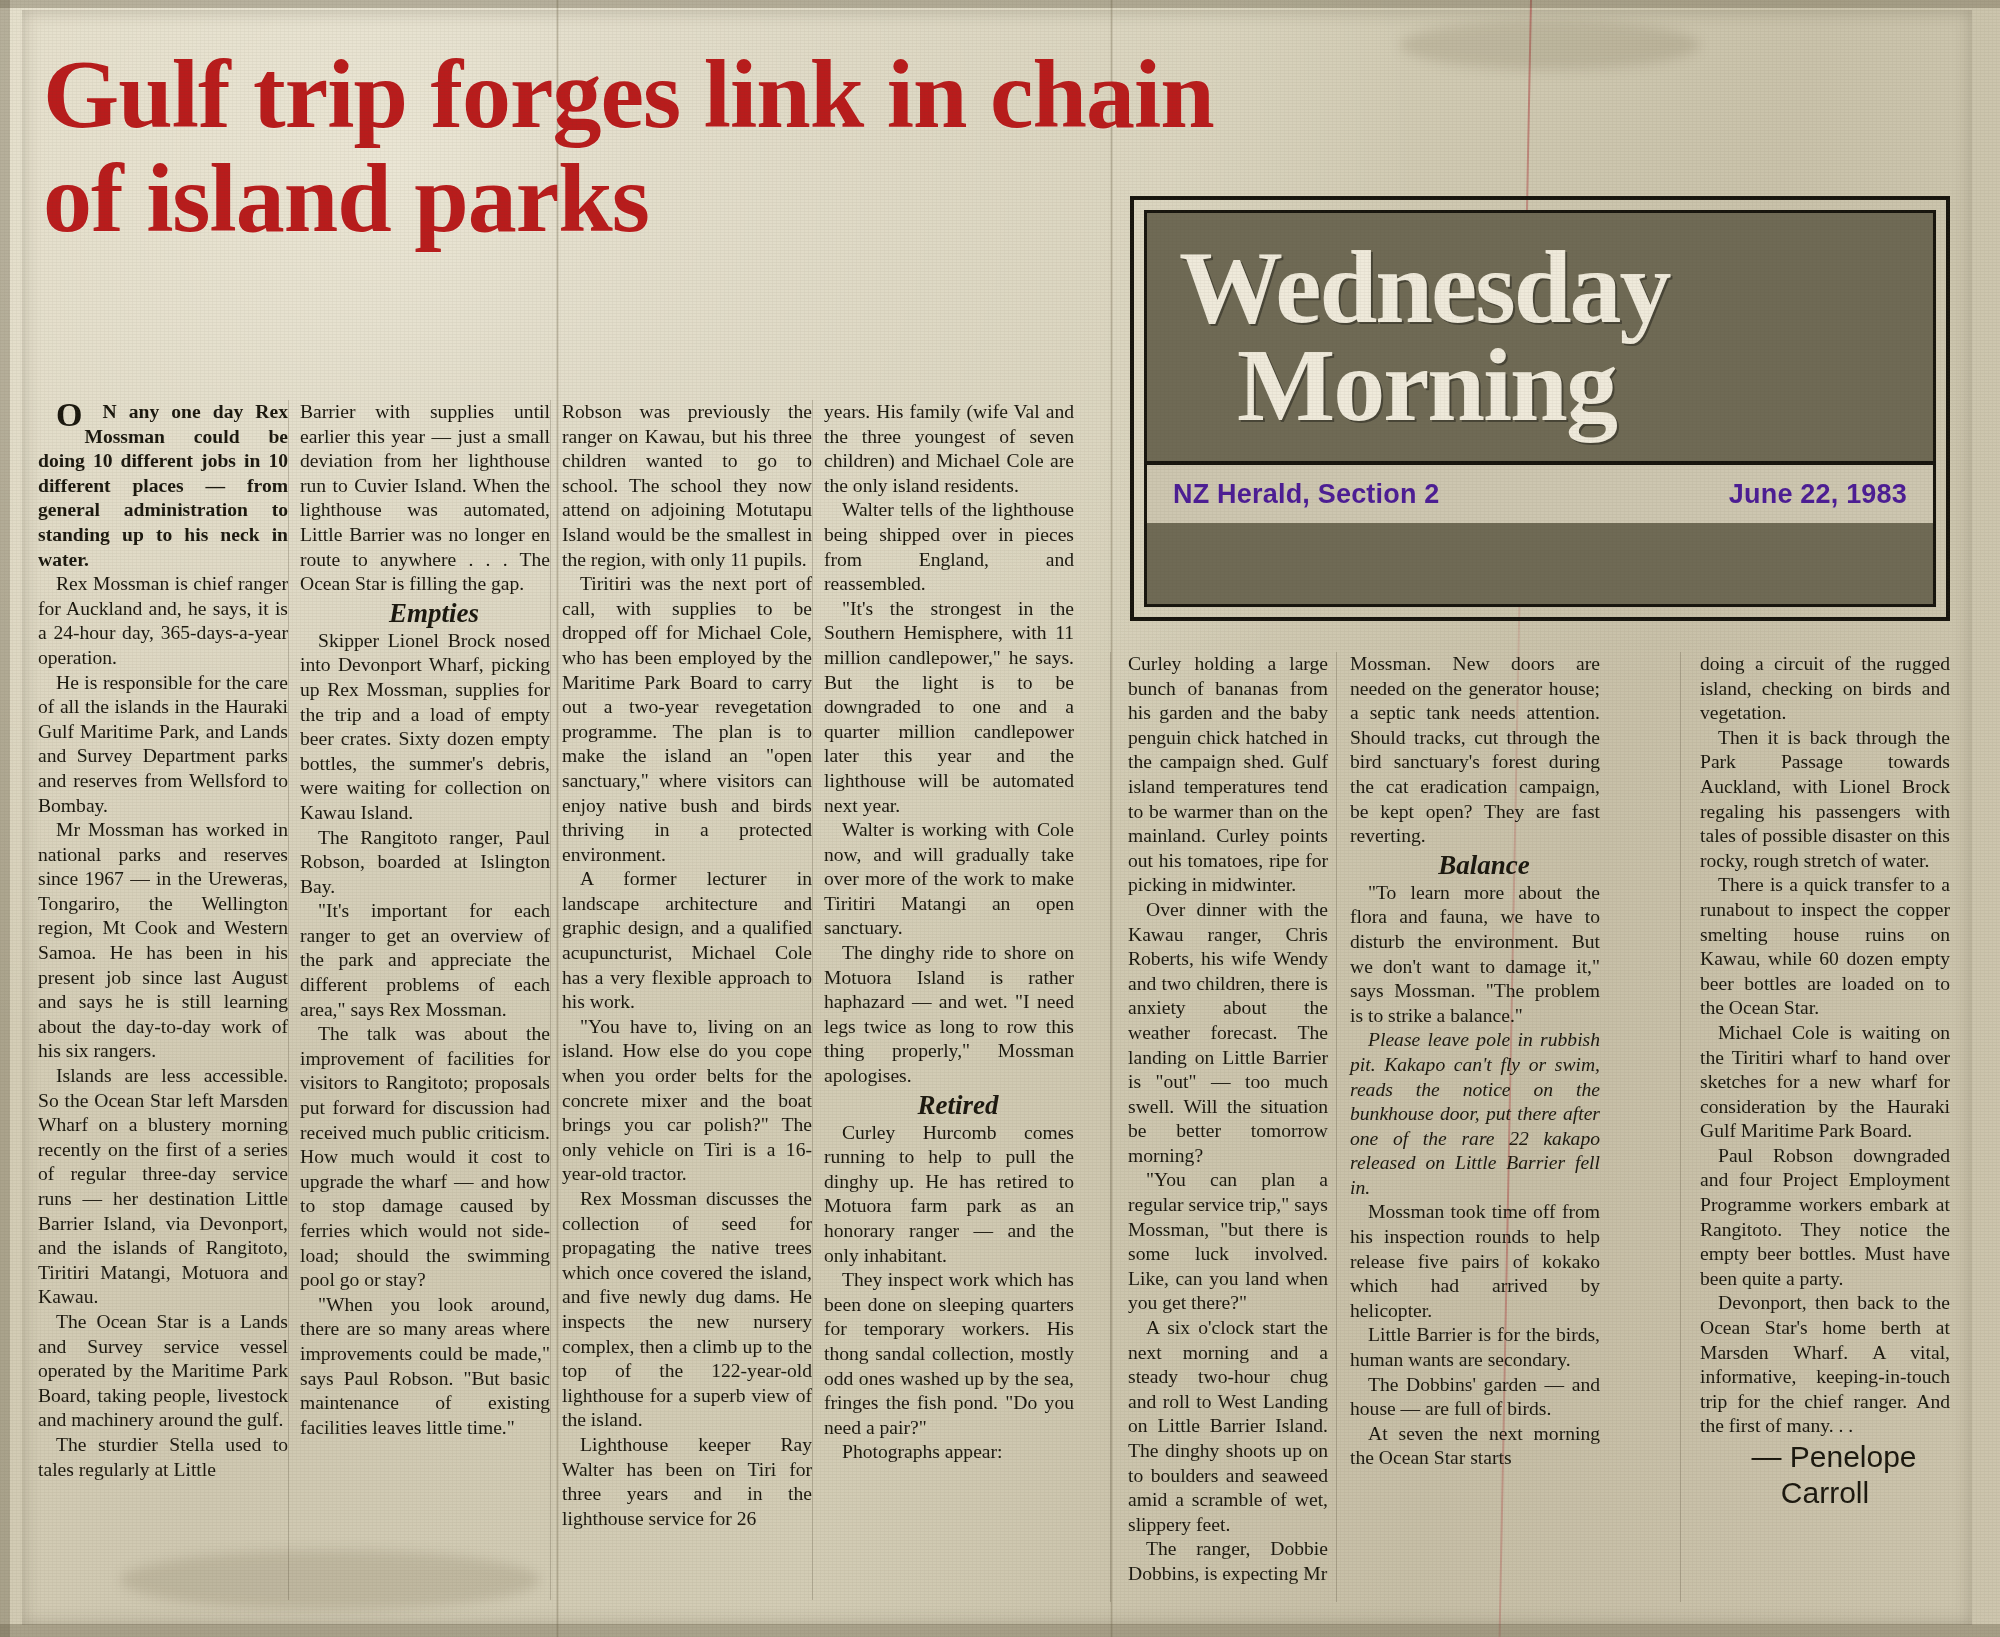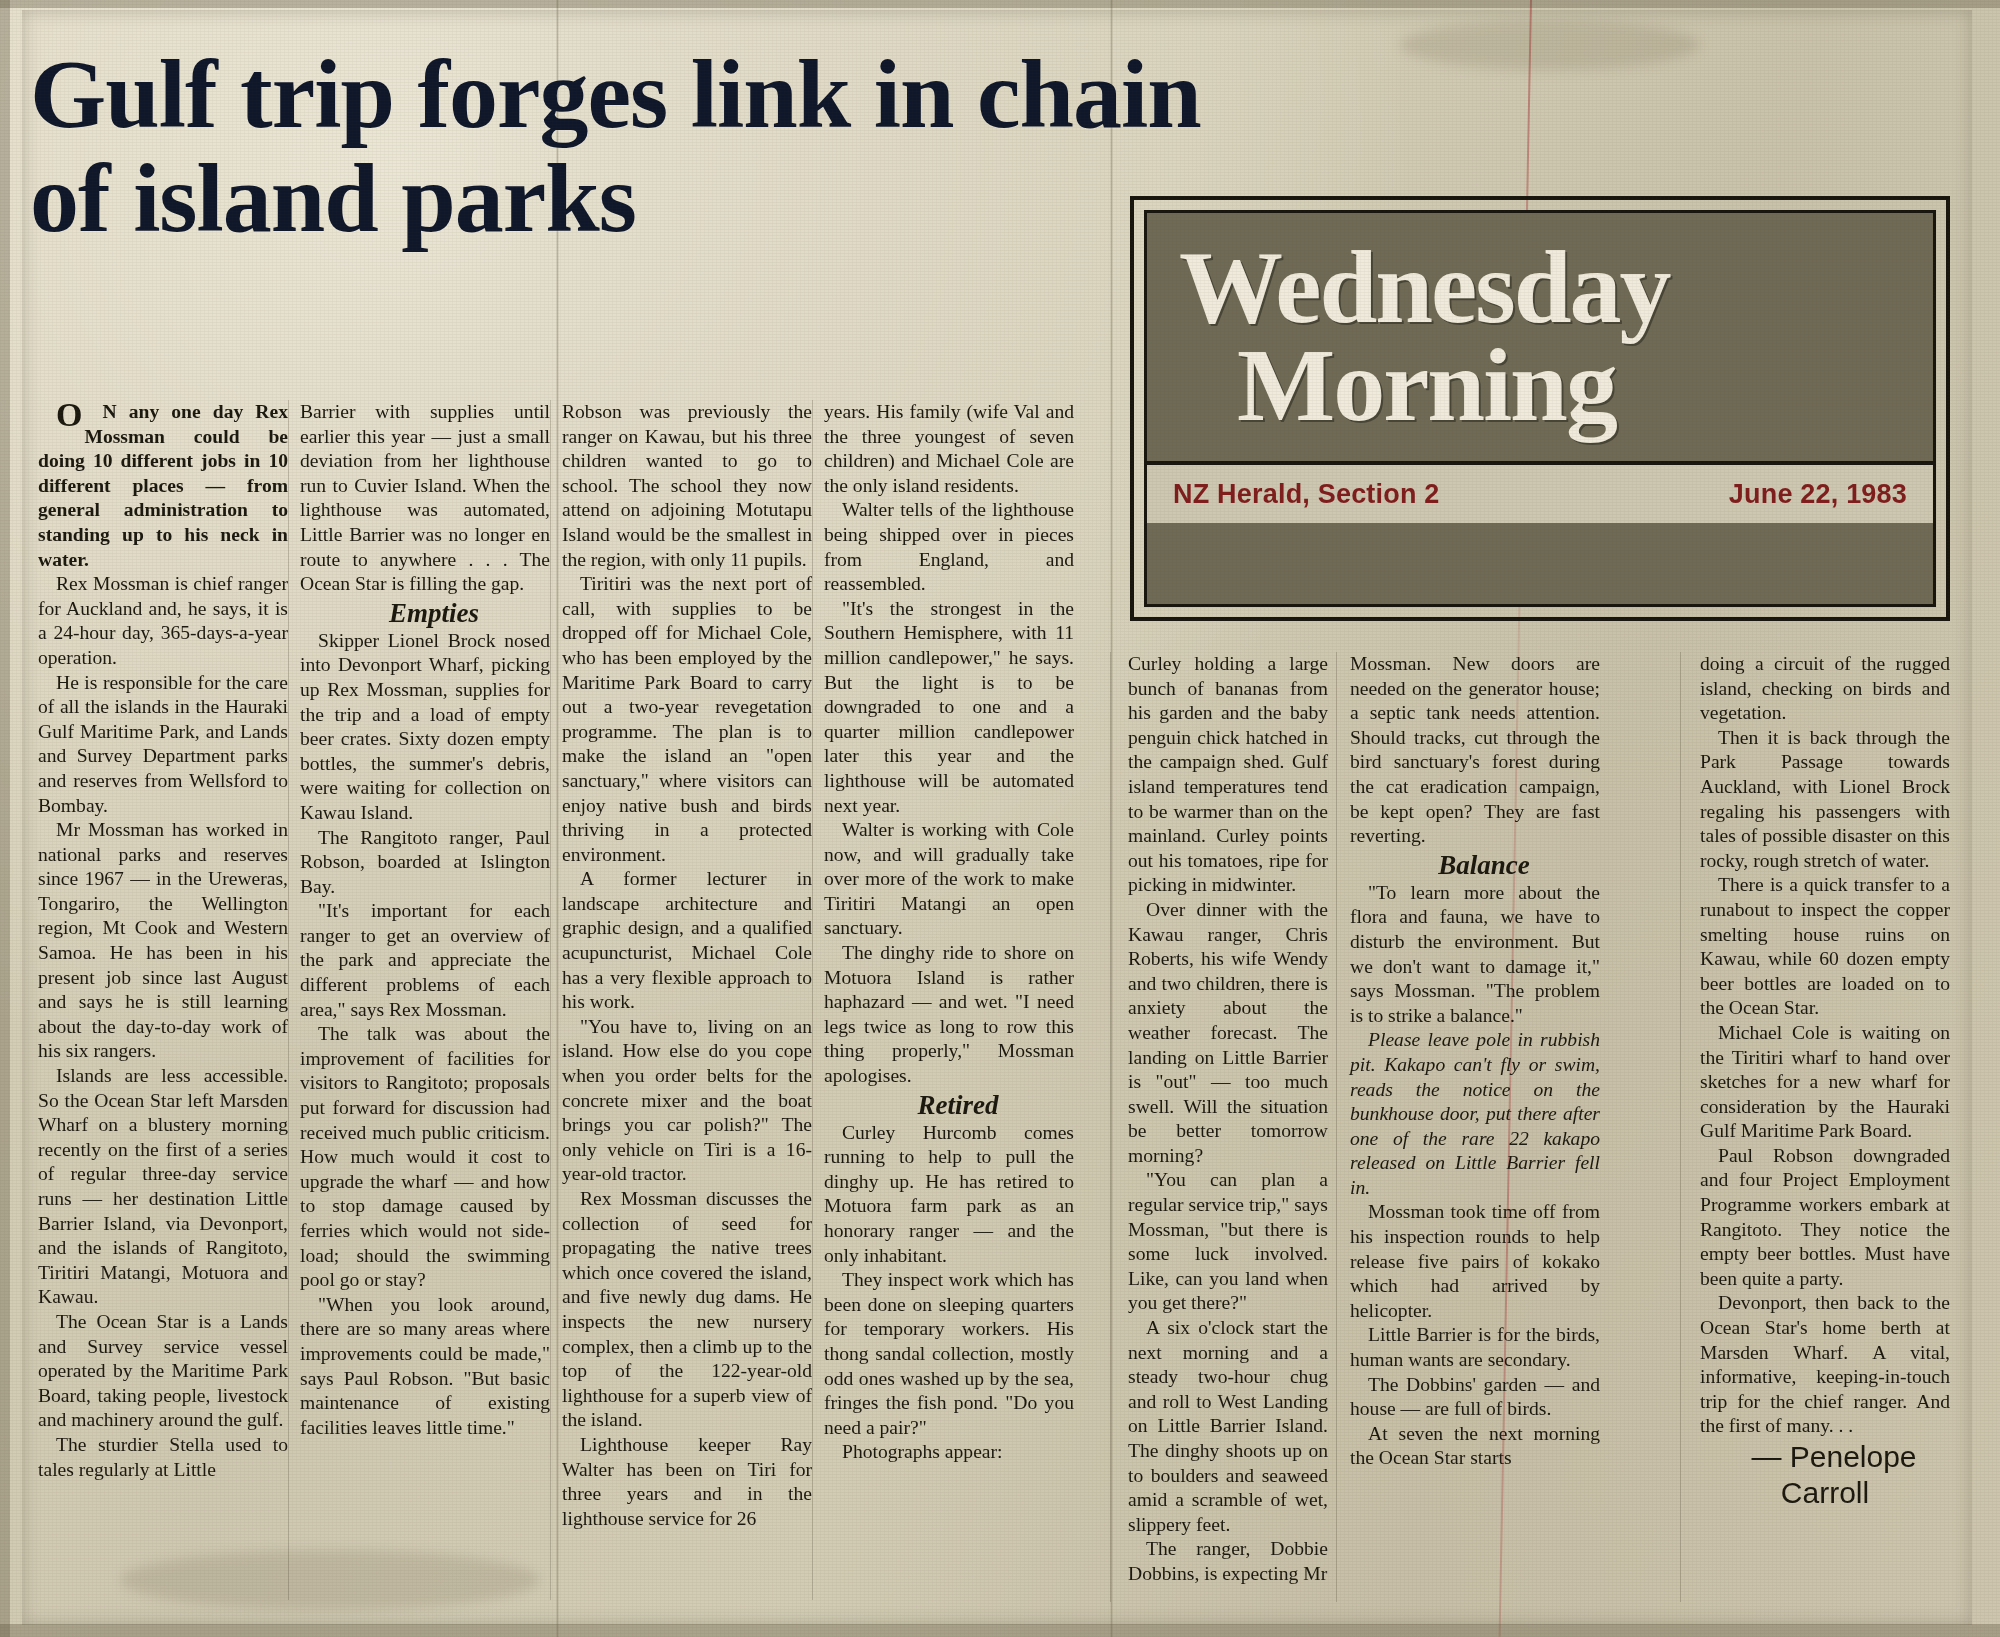--- a/index.html
+++ b/index.html
@@ -37,27 +37,27 @@
     position:absolute;top:0;height:1637px;width:2px;
     background:linear-gradient(180deg, rgba(170,60,60,.55), rgba(170,60,60,.15) 40%, rgba(170,60,60,.45) 75%, rgba(170,60,60,.25));
     transform:rotate(1.1deg);transform-origin:top center;
   }
   .edge-dark{
     position:absolute;background:rgba(95,85,62,.35);
   }
 
   
   .headline{
-    position:absolute;left:30px;top:42px;width:1360px;
+    position:absolute;left:43px;top:42px;width:1360px;
     font-family:"Liberation Serif", serif;
     font-weight:700;
     font-size:98px;
     line-height:104px;
     letter-spacing:-1px;
-    color:#0f172a;
+    color:#b91c1c;
     text-shadow:0 1px 0 rgba(255,255,255,.18);
   }
   .headline .l2{display:block;}
 
   
   .masthead{
     position:absolute;left:1130px;top:196px;width:820px;height:425px;
     border:4px solid #17150e;
     background:transparent;
     box-sizing:border-box;
@@ -84,21 +84,21 @@
     position:absolute;left:0;right:0;top:248px;height:4px;background:#17150e;
   }
   .mast-foot{
     position:absolute;left:0;right:0;top:252px;height:58px;
     background:#cdc6b0;
     display:flex;align-items:center;justify-content:space-between;
     padding:0 26px;box-sizing:border-box;
   }
   .mast-foot span{
     font-family:"Liberation Sans", sans-serif;
-    font-weight:700;font-size:27px;color:#7f1d1d;letter-spacing:.2px;text-align:center;
+    font-weight:700;font-size:27px;color:#4c1d95;letter-spacing:.2px;text-align:center;
   }
 
   
   .col{
     position:absolute;
     font-family:"Liberation Serif", serif;
     font-size:19.6px;
     line-height:24.6px;
     color:#1b180f;
     text-align:justify;

